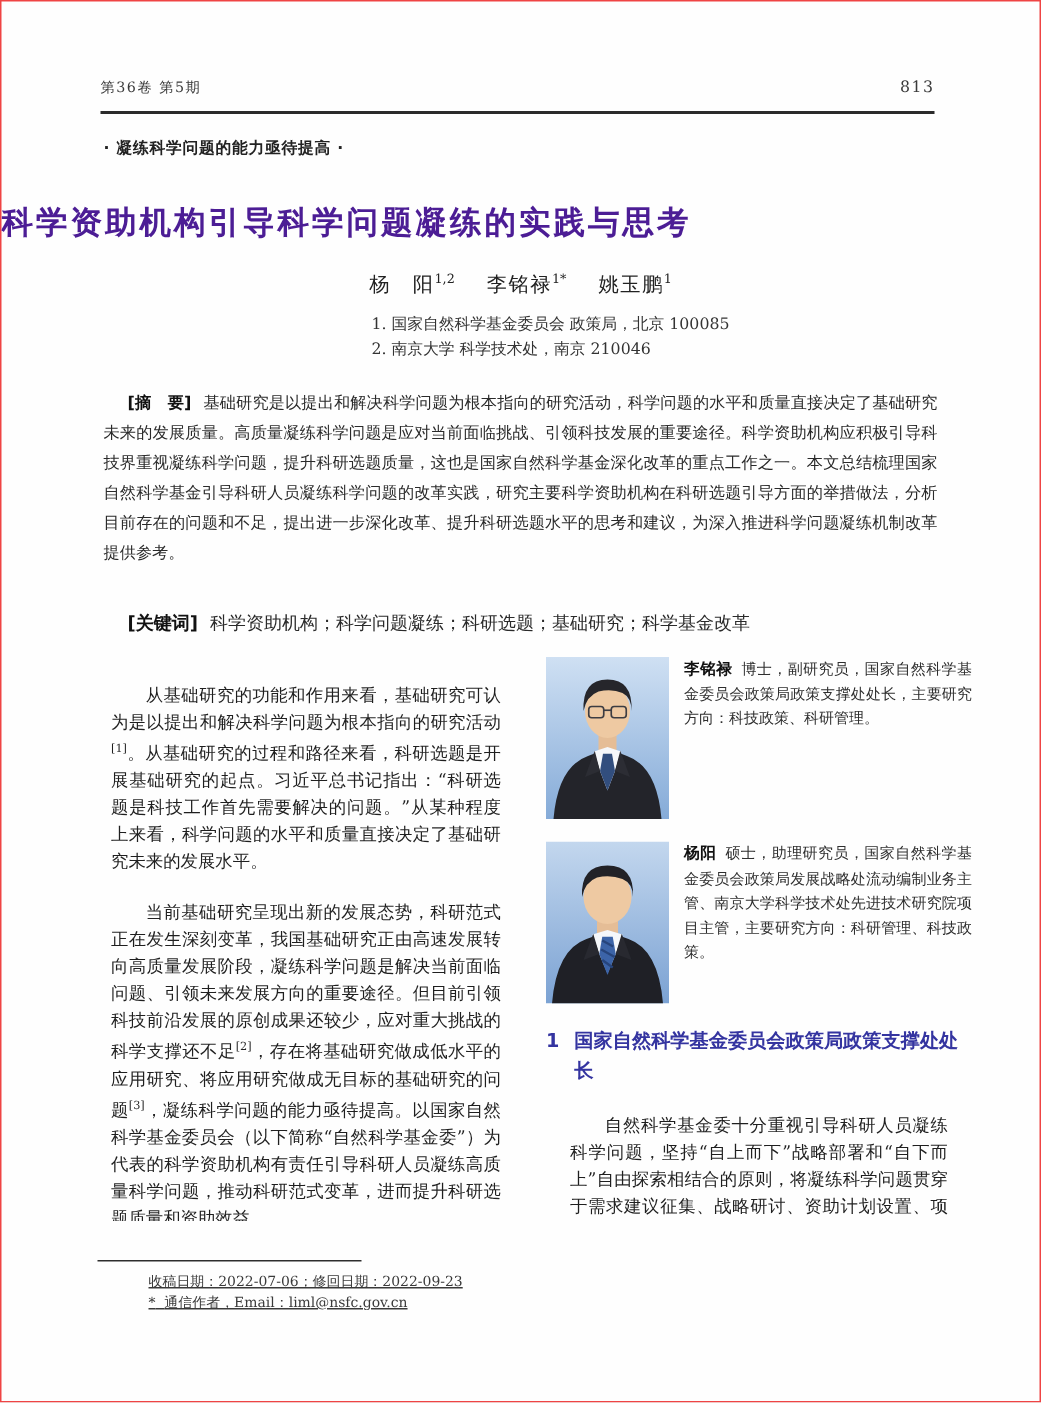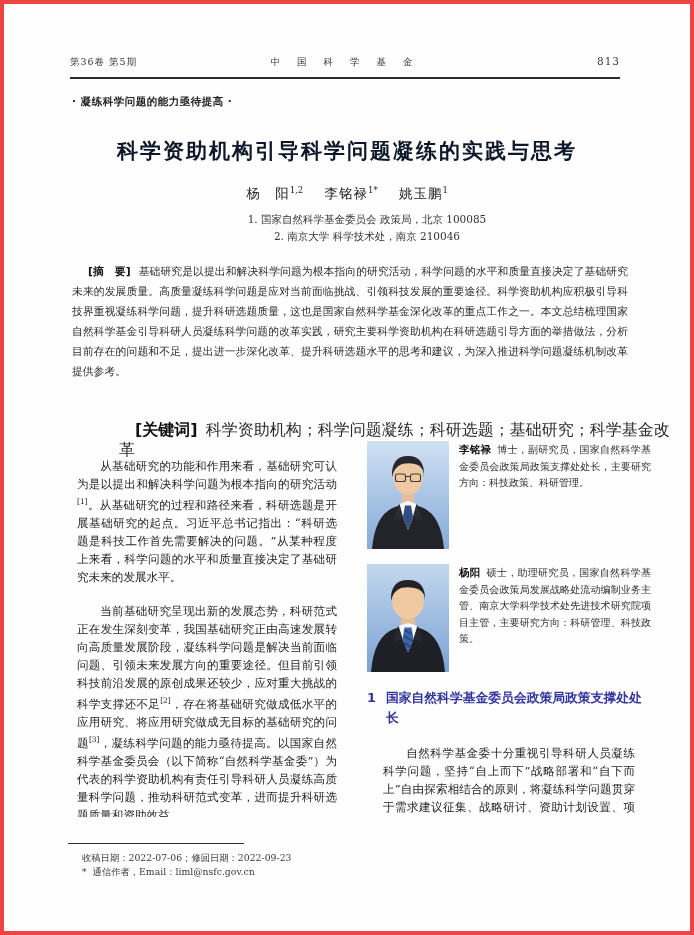--- a/index.html
+++ b/index.html
@@ -1,62 +1,62 @@
 <!DOCTYPE html>
 <html lang="zh"><head>
 <meta charset="utf-8">
 <style>
   html,body{margin:0;padding:0;background:#e9e9e9;}
   .page{
     position:relative;width:694px;height:935px;margin:0 auto;
-    background:#fefefe;border:4px solid #ef4444;box-sizing:border-box;
+    background:#fefefe;border:1px solid #ef4444;box-sizing:border-box;
     font-family:"DejaVu Serif","Liberation Serif",serif;color:#1d1d1d;
     overflow:hidden;
   }
   
   .journal-header{
     position:absolute;top:51px;left:66px;right:70px;
     display:flex;align-items:baseline;font-size:9.5px;color:#3a3a3a;
   }
   .jh-left{flex:1;text-align:left;letter-spacing:1px;}
   .jh-center{flex:1.4;text-align:center;letter-spacing:7px;white-space:nowrap;}
   .jh-right{flex:1;text-align:right;font-size:10.5px;letter-spacing:1px;}
   .header-rule{position:absolute;top:73px;left:66px;right:70px;border-top:2px solid #2b2b2b;}
   
   .column-mark{
     position:absolute;top:91px;left:68px;
     font-family:"DejaVu Sans","Liberation Sans",sans-serif;
     font-weight:bold;font-size:10.5px;color:#222;letter-spacing:.5px;
   }
   
   .article-title{
-    position:absolute;top:119px;left:0;width:100%;text-align:center;
-    font-family:"DejaVu Sans","Liberation Sans",sans-serif;
-    font-weight:bold;font-size:21px;letter-spacing:2px;color:#0f172a;
+    position:absolute;top:119px;left:0;width:100%;text-align:left;
+    font-family:"DejaVu Sans","Liberation Sans",sans-serif;
+    font-weight:bold;font-size:21px;letter-spacing:2px;color:#4c1d95;
   }
   .authors{
     position:absolute;top:180px;left:0;width:100%;text-align:center;
     font-size:13.5px;letter-spacing:1px;color:#222;
   }
   .authors .author{margin:0 8px;}
   .authors sup{font-size:8.5px;letter-spacing:0;}
   .affiliations{position:absolute;top:207px;left:0;width:100%;text-align:center;}
-  .affiliations .aff-inner{display:inline-block;text-align:center;font-size:10.5px;line-height:17px;color:#333;margin-left:40px;}
+  .affiliations .aff-inner{display:inline-block;text-align:left;font-size:10.5px;line-height:17px;color:#333;margin-left:40px;}
   
   .abstract{
     position:absolute;top:258px;left:68px;width:556px;
     font-size:10.8px;line-height:20px;text-align:justify;color:#2a2a2a;
   }
   .abstract .label,.keywords .label{
     font-family:"DejaVu Sans","Liberation Sans",sans-serif;
     font-weight:bold;color:#111;margin-right:8px;padding-left:16px;
   }
   .keywords{
-    position:absolute;top:416px;left:68px;width:556px;
-    font-size:16px;line-height:20px;color:#2a2a2a;margin-left:47px;
+    position:absolute;top:404px;left:68px;width:556px;
+    font-size:12px;line-height:20px;color:#2a2a2a;
   }
   
   .columns{
     position:absolute;top:437px;left:57px;width:590px;height:376px;
     display:flex;gap:14px;overflow:hidden;
   }
   .col-left{width:292px;flex:none;}
   .col-right{flex:1;min-width:0;}
   .body-par{
     margin:16px;font-size:11.6px;line-height:18px;text-align:justify;
@@ -76,33 +76,32 @@
   
   .sec-heading{
     display:flex;gap:10px;margin:16px 0 10px 0;
     font-family:"DejaVu Sans","Liberation Sans",sans-serif;
     font-weight:bold;font-size:12.8px;line-height:20px;color:#3434a0;
   }
   .sec-num{flex:none;}
   
   .footnote-rule{position:absolute;top:839px;left:64px;width:176px;border-top:1.5px solid #2e2e2e;}
   .footnote{
-    position:absolute;top:847px;left:78px;
-    font-size:9.3px;line-height:13.5px;color:#3a3a3a;
+    position:absolute;top:847px;left:98px;
+    font-size:9.3px;line-height:13.5px;color:#3a3a3a;text-decoration:underline;
   }
   .footnote .fn-line{margin:0;}
 </style>
 </head>
 <body>
 
 <div class="page">
 
   <div class="journal-header">
     <span class="jh-left">第36卷  第5期</span>
-    <span class="jh-center">中 国 科 学 基 金</span>
     <span class="jh-right">813</span>
   </div>
   <div class="header-rule"></div>
 
   <div class="column-mark">· 凝练科学问题的能力亟待提高 ·</div>
 
   <h1 class="article-title">科学资助机构引导科学问题凝练的实践与思考</h1>
 
   <div class="authors">
     <span class="author"><span>杨　阳</span><sup>1,2</sup></span>

